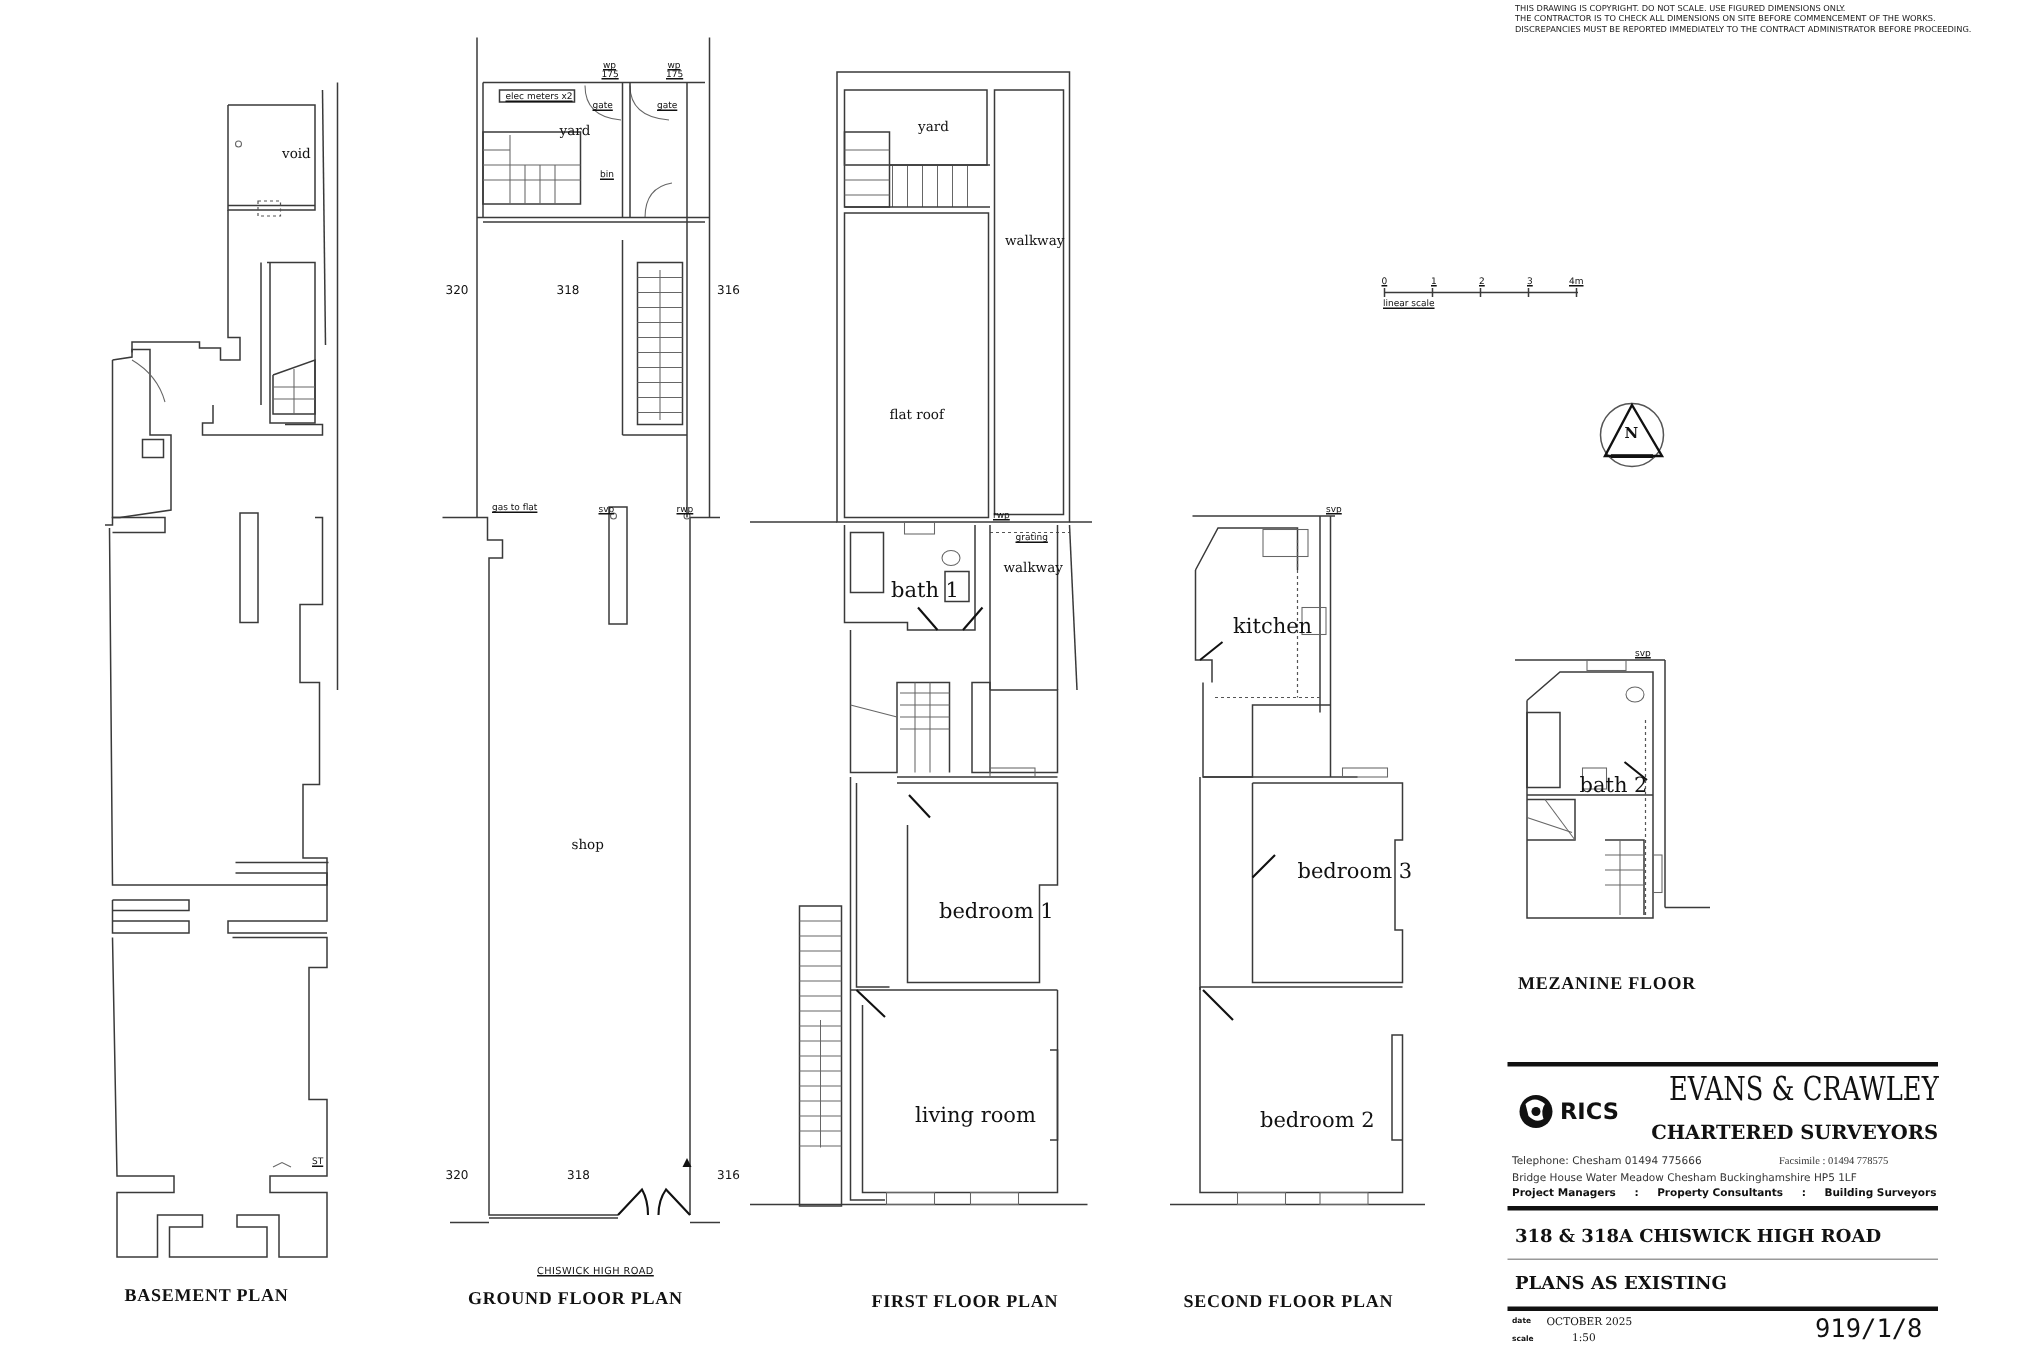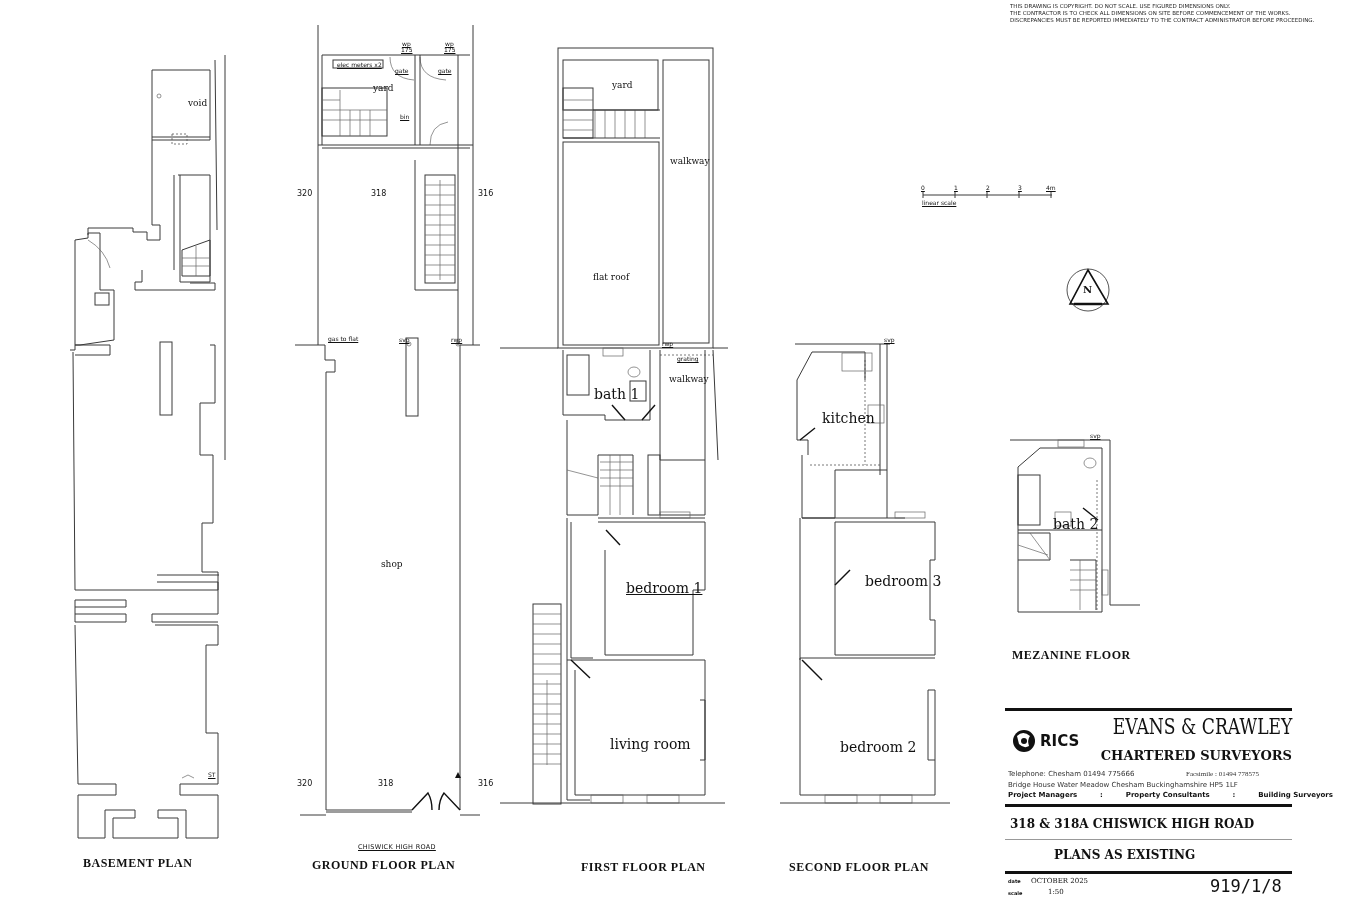--- a/index.html
+++ b/index.html
@@ -303,21 +303,21 @@
 <span class="txt tiny" style="left:358px;top:843px;font-size:6.5px;letter-spacing:0.3px;">CHISWICK HIGH ROAD</span>
 <span class="txt plan-title" style="left:312px;top:858px;">GROUND FLOOR PLAN</span>
 
 <span class="txt room" style="left:612px;top:80px;font-size:9px;">yard</span>
 <span class="txt room" style="left:670px;top:156px;font-size:9px;">walkway</span>
 <span class="txt room" style="left:593px;top:272px;font-size:9px;">flat roof</span>
 <span class="txt tiny" style="left:662px;top:340px;">rwp</span>
 <span class="txt tiny" style="left:677px;top:355px;">grating</span>
 <span class="txt room" style="left:669px;top:374px;font-size:9px;">walkway</span>
 <span class="txt room" style="left:594px;top:386px;">bath 1</span>
-<span class="txt room" style="left:626px;top:580px;text-decoration:underline;">bedroom 1</span>
+<span class="txt room" style="left:626px;top:600px;">bedroom 1</span>
 <span class="txt room" style="left:610px;top:736px;">living room</span>
 <span class="txt plan-title" style="left:581px;top:860px;">FIRST FLOOR PLAN</span>
 
 <span class="txt tiny" style="left:884px;top:336px;">svp</span>
 <span class="txt room" style="left:822px;top:410px;">kitchen</span>
 <span class="txt room" style="left:865px;top:573px;">bedroom 3</span>
 <span class="txt room" style="left:840px;top:739px;">bedroom 2</span>
 <span class="txt plan-title" style="left:789px;top:860px;">SECOND FLOOR PLAN</span>
 
 <span class="txt tiny" style="left:1090px;top:432px;">svp</span>
@@ -325,30 +325,30 @@
 <span class="txt plan-title" style="left:1012px;top:648px;">MEZANINE FLOOR</span>
 
 <div>
   <div class="bar" style="top:708px;"></div>
   <span class="txt rics" style="left:1040px;top:732px;">RICS</span>
   <div class="txt firm" style="right:66px;top:714px;">EVANS &amp; CRAWLEY</div>
   <div class="txt firm2" style="right:66px;top:748px;text-align:center;">CHARTERED SURVEYORS</div>
   <span class="txt small" style="left:1008px;top:770px;">Telephone: Chesham   01494   775666</span>
   <span class="txt small" style="left:1186px;top:770px;font-family:Liberation Serif, serif;">Facsimile :   01494  778575</span>
   <span class="txt small" style="left:1008px;top:781px;">Bridge House    Water Meadow    Chesham    Buckinghamshire    HP5 1LF</span>
-  <div class="txt" style="left:1008px;top:791px;width:325px;display:flex;justify-content:space-between;">
+  <div class="txt" style="left:1008px;top:791px;width:283px;display:flex;justify-content:space-between;">
     <span class="smallb">Project Managers</span>
     <span class="smallb">:</span>
     <span class="smallb">Property Consultants</span>
     <span class="smallb">:</span>
     <span class="smallb">Building Surveyors</span>
   </div>
   <div class="bar" style="top:804px;"></div>
   <span class="txt proj" style="left:1010px;top:817px;">318 &amp; 318A CHISWICK HIGH ROAD</span>
   <div class="hr" style="top:839px;"></div>
-  <span class="txt proj" style="left:1010px;top:848px;margin-left:44px;">PLANS AS EXISTING</span>
+  <span class="txt proj" style="left:1010px;top:848px;">PLANS AS EXISTING</span>
   <div class="bar" style="top:871px;"></div>
   <span class="txt" style="left:1008px;top:878px;font-size:5px;font-weight:bold;">date</span>
   <span class="txt" style="left:1031px;top:877px;font-size:7px;font-family:'DejaVu Serif',serif;">OCTOBER 2025</span>
   <span class="txt" style="left:1008px;top:890px;font-size:5px;font-weight:bold;">scale</span>
   <span class="txt" style="left:1048px;top:888px;font-size:7px;font-family:'DejaVu Serif',serif;">1:50</span>
   <span class="txt dwgno" style="left:1210px;top:876px;">919/1/8</span>
 </div>
 
 </body></html>

